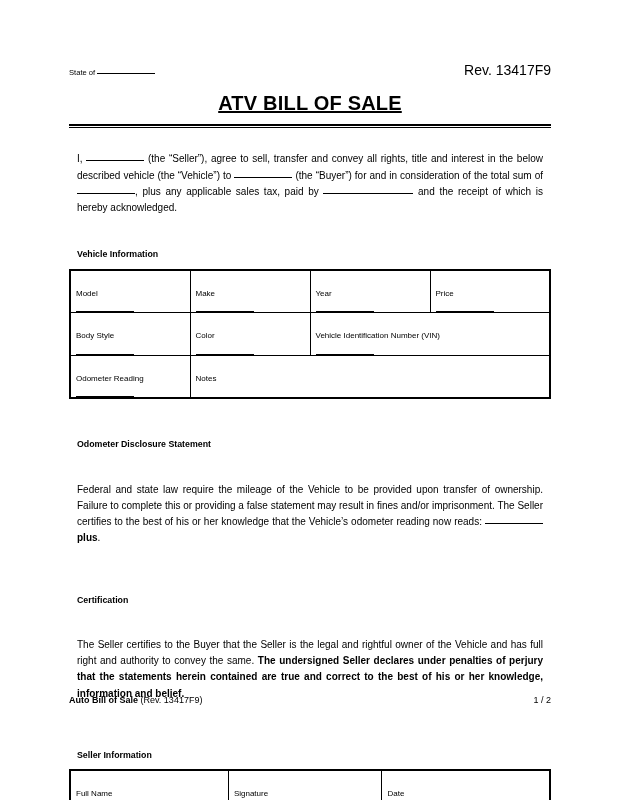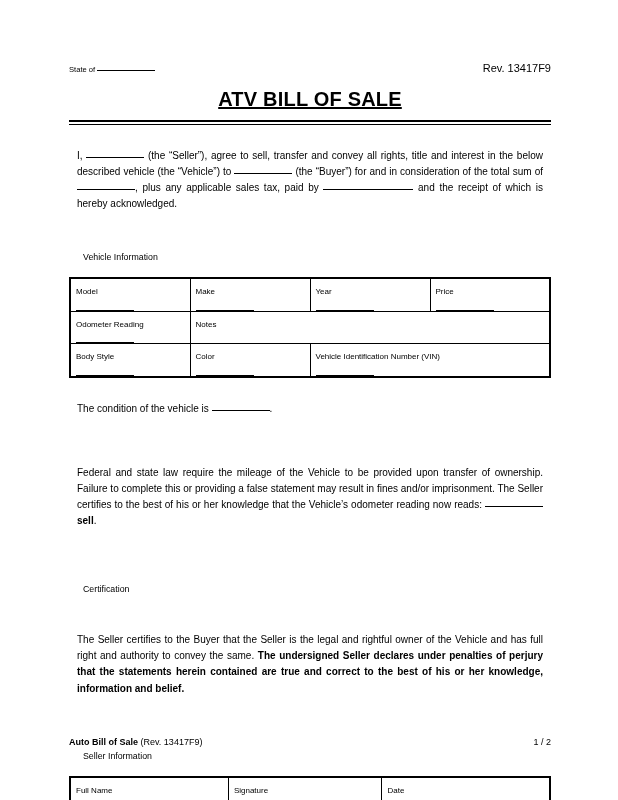--- a/index.html
+++ b/index.html
@@ -34,21 +34,21 @@
     display: flex;
     justify-content: space-between;
     align-items: baseline;
     font-size: 7.6px;
     line-height: 1.2;
   }
   .state-of {
     font-size: 7.6px;
   }
   .rev-code {
-    font-size: 11px;
+    font-size: 14px;
   }
   .doc-title {
     text-align: center;
     font-size: 20px;
     font-weight: bold;
     letter-spacing: 0.2px;
     margin-top: 13px;
     margin-bottom: 0;
     text-decoration: underline;
   }
@@ -75,36 +75,36 @@
     border-bottom: 1px solid #000;
     vertical-align: baseline;
     position: relative;
     top: -1px;
   }
   .b-md { width: 58px; }
   .b-lg { width: 90px; }
 
   h2.section-heading {
     font-size: 8.8px;
-    font-weight: normal;
-    margin: 14px;
+    font-weight: bold;
+    margin: 8px;
     line-height: 1.3;
   }
 
   
   table.form-table {
     width: 100%;
     border-collapse: collapse;
     table-layout: fixed;
     margin-top: 3px;
   }
   table.form-table td {
     border: 1px solid #000;
     font-size: 8px;
-    padding: 8px 0 0 5px;
+    padding: 18px 0 0 5px;
     vertical-align: top;
     line-height: 1.2;
     height: 28px;
     box-sizing: border-box;
   }
   table.form-table.outer-thick {
     border: 2px solid #000;
   }
   .cell-label {
     display: block;
@@ -139,21 +139,21 @@
   .a1 { width: 66px; }
   .a2 { width: 66px; }
   .a3 { width: 58px; }
   .a4 { width: 58px; }
   .contact-row td { height: 22px !important; }
 
   
   .footer {
     position: absolute;
     left: 69px;
-    top: 737px;
+    top: 695px;
     width: 482px;
     display: flex;
     justify-content: space-between;
     align-items: flex-start;
     font-size: 9px;
     gap: 36px;
   }
   .footer-left b { font-weight: bold; }
   .footer-page { font-size: 9px; }
 </style>
@@ -207,61 +207,58 @@
           <span class="cell-label">Year</span>
           <span class="cell-line"></span>
         </td>
         <td style="width:25%">
           <span class="cell-label">Price</span>
           <span class="cell-line"></span>
         </td>
       </tr>
       <tr>
         <td colspan="1" style="width:31%">
+          <span class="cell-label">Body Style</span>
+          <span class="cell-line"></span>
+        </td>
+        <td colspan="1" style="width:28%">
+          <span class="cell-label">Color</span>
+          <span class="cell-line"></span>
+        </td>
+        <td colspan="2" style="width:41%">
+          <span class="cell-label">Vehicle Identification Number (VIN)</span>
+          <span class="cell-line"></span>
+        </td>
+      </tr>
+      <tr>
+        <td colspan="1" style="width:31%">
           <span class="cell-label">Odometer Reading</span>
           <span class="cell-line"></span>
         </td>
         <td colspan="3" class="no-line">
           <span class="cell-label">Notes</span>
 
         </td>
       </tr>
-      <tr>
-        <td colspan="1" style="width:31%">
-          <span class="cell-label">Body Style</span>
-          <span class="cell-line"></span>
-        </td>
-        <td colspan="1" style="width:28%">
-          <span class="cell-label">Color</span>
-          <span class="cell-line"></span>
-        </td>
-        <td colspan="2" style="width:41%">
-          <span class="cell-label">Vehicle Identification Number (VIN)</span>
-          <span class="cell-line"></span>
-        </td>
-      </tr>
     </tbody>
       </table>
 
     <div class="gap-md"></div>
 
-    <p class="body-text">
-      <span>The condition of the vehicle is</span>
-      <span class="blank b-md"></span><span>.</span>
-    </p>
 
     <div class="gap-lg"></div>
 
+    <h2 class="section-heading">Odometer Disclosure Statement</h2>
 
     <div class="gap-md"></div>
 
     <p class="body-text">
       <span>Federal and state law require the mileage of the Vehicle to be provided upon transfer of ownership. Failure to complete this or providing a false statement may result in fines and/or imprisonment. The Seller certifies to the best of his or her knowledge that the Vehicle’s odometer reading now reads:</span>
       <span class="blank b-md"></span>
-      <b>sell</b><span>.</span>
+      <b>plus</b><span>.</span>
     </p>
 
     <div class="gap-md"></div>
 
 
     <div class="gap-lg"></div>
 
     <h2 class="section-heading">Certification</h2>
 
     <div class="gap-md"></div>

